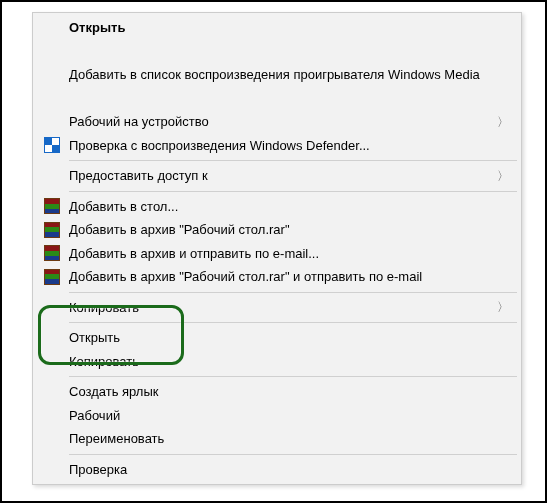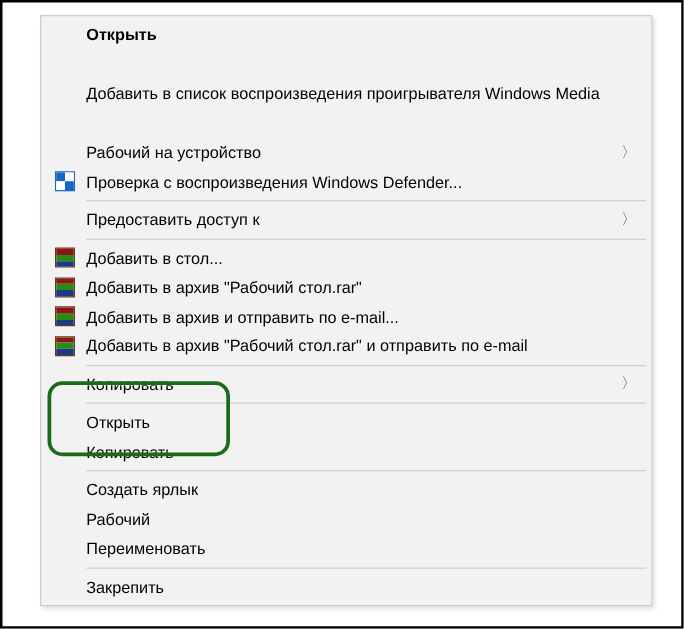--- a/index.html
+++ b/index.html
@@ -221,19 +221,19 @@
 
     <div class="item">
       <span class="icon-slot"></span>
       <span class="label">Переименовать</span>
     </div>
 
     <div class="sep"></div>
 
     <div class="item">
       <span class="icon-slot"></span>
-      <span class="label">Закрепить</span>
+      <span class="label">Проверка</span>
     </div>
 
   </div>
 
   <div class="highlight-box" style="left: 36px; top: 303px; width: 140px; height: 54px;"></div>
 </div>
 
 </body></html>

